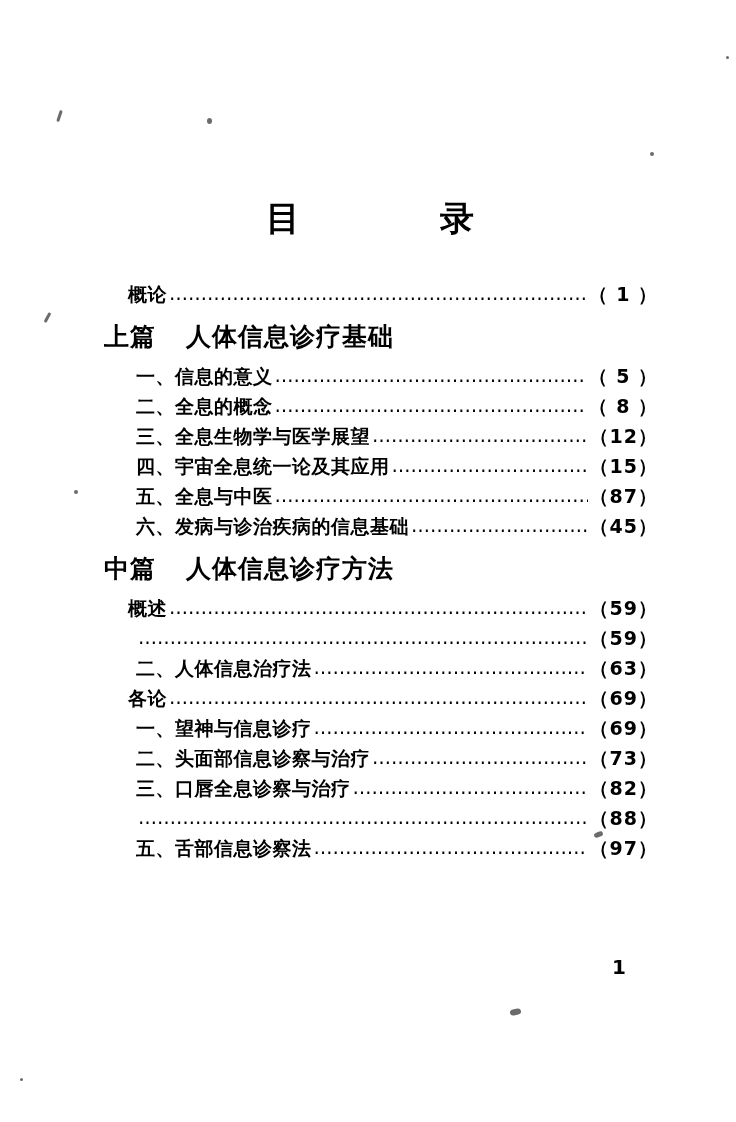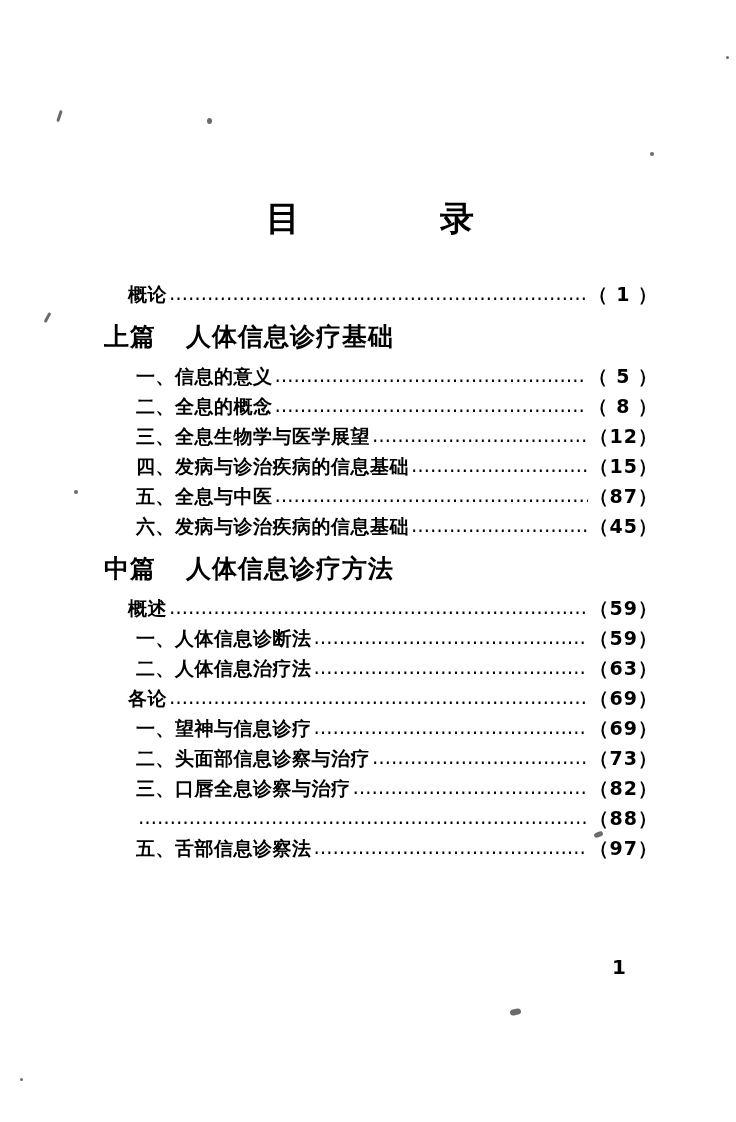--- a/index.html
+++ b/index.html
@@ -171,42 +171,41 @@
         <span class="label">二、全息的概念</span>
         <span class="leader">………………………………………………………………………………………………………</span>
         <span class="page-num">（ 8 ）</span>
       </div>
       <div class="row entry indent1">
         <span class="label">三、全息生物学与医学展望</span>
         <span class="leader">………………………………………………………………………………………………………</span>
         <span class="page-num">（12）</span>
       </div>
       <div class="row entry indent1">
-        <span class="label">四、发病与诊治疾病的信息基础</span>
+        <span class="label">四、宇宙全息统一论及其应用</span>
         <span class="leader">………………………………………………………………………………………………………</span>
         <span class="page-num">（15）</span>
       </div>
       <div class="row entry indent1">
         <span class="label">五、全息与中医</span>
         <span class="leader">………………………………………………………………………………………………………</span>
         <span class="page-num">（87）</span>
       </div>
       <div class="row entry indent1">
         <span class="label">六、发病与诊治疾病的信息基础</span>
         <span class="leader">………………………………………………………………………………………………………</span>
         <span class="page-num">（45）</span>
       </div>
       <div class="section-head"><span class="sec-name">中篇</span><span class="sec-title">人体信息诊疗方法</span></div>
       <div class="row entry indent0">
         <span class="label">概述</span>
         <span class="leader">………………………………………………………………………………………………………</span>
         <span class="page-num">（59）</span>
       </div>
       <div class="row entry indent1">
-        <span class="label">一、人体信息诊断法</span>
         <span class="leader">………………………………………………………………………………………………………</span>
         <span class="page-num">（59）</span>
       </div>
       <div class="row entry indent1">
         <span class="label">二、人体信息治疗法</span>
         <span class="leader">………………………………………………………………………………………………………</span>
         <span class="page-num">（63）</span>
       </div>
       <div class="row entry indent0">
         <span class="label">各论</span>

